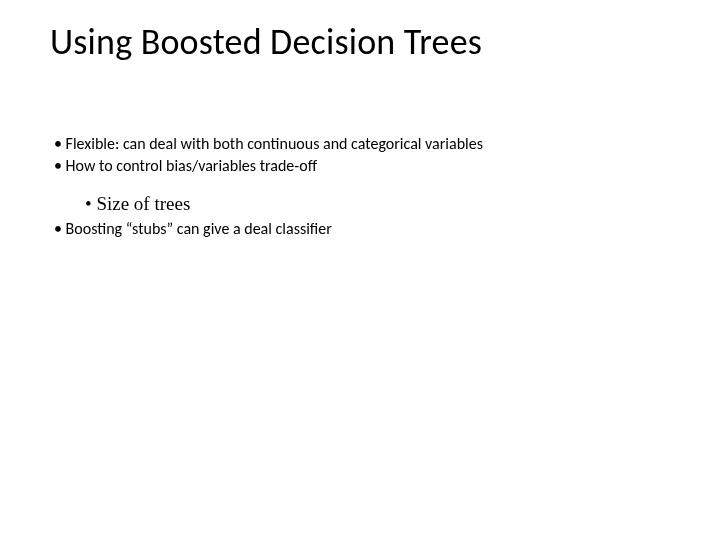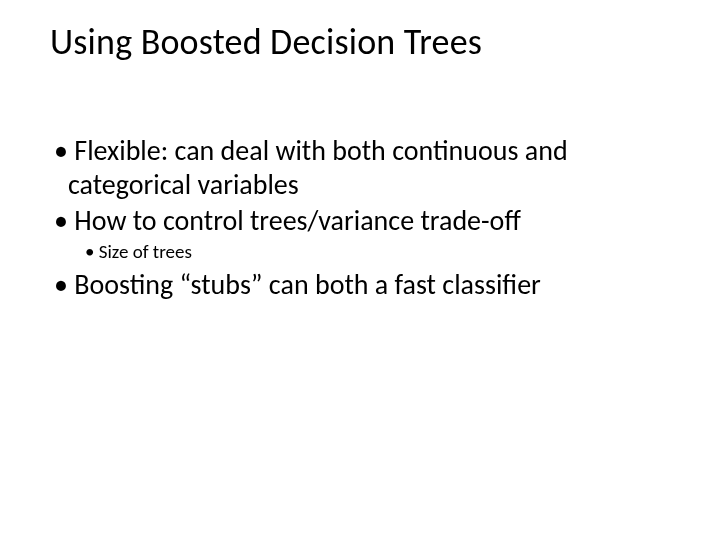--- a/index.html
+++ b/index.html
@@ -1,31 +1,31 @@
 <!DOCTYPE html>
 <html><head>
 <meta charset="utf-8">
 <style>
   * { margin: 0; padding: 0; box-sizing: border-box; }
   html, body { width: 720px; height: 540px; background: #fff; font-family: Calibri, "Segoe UI", Arial, sans-serif; color: #000; }
   .slide { width: 720px; height: 440px; padding: 20px 50px 24px 50px; position: relative; }
   .title { font-size: 36px; font-weight: 400; margin-bottom: 70px; letter-spacing: 0.2px; }
   .bullets { list-style: none; }
-  .bullets li.level1 { font-size: 28px; line-height: 1.22; padding-left: 18px; text-indent: -14px; margin-bottom: 2px; }
+  .bullets li.level1 { font-size: 16px; line-height: 1.22; padding-left: 18px; text-indent: -14px; margin-bottom: 2px; }
   .bullets li.level1::before { content: "• "; }
   .bullets li.level2 { font-size: 19px; line-height: 1.22; padding-left: 48px; text-indent: -13px; margin-bottom: 1px; }
   .bullets li.level2::before { content: "• "; }
-  .b2group { margin-top: 2px; margin-bottom: 4px; }
+  .b2group { margin-top: 17px; margin-bottom: 4px; font-family: Liberation Serif, serif; }
 </style>
 </head>
 <body>
 
 <div class="slide">
   <h1 class="title">Using Boosted Decision Trees</h1>
   <ul class="bullets">
     <li class="level1">Flexible: can deal with both continuous and categorical variables</li>
-    <li class="level1">How to control trees/variance trade-off</li>
+    <li class="level1">How to control bias/variables trade-off</li>
     <div class="b2group">
       <li class="level2">Size of trees</li>
     </div>
-    <li class="level1">Boosting “stubs” can both a fast classifier</li>
+    <li class="level1">Boosting “stubs” can give a deal classifier</li>
   </ul>
 </div>
 
 </body></html>

